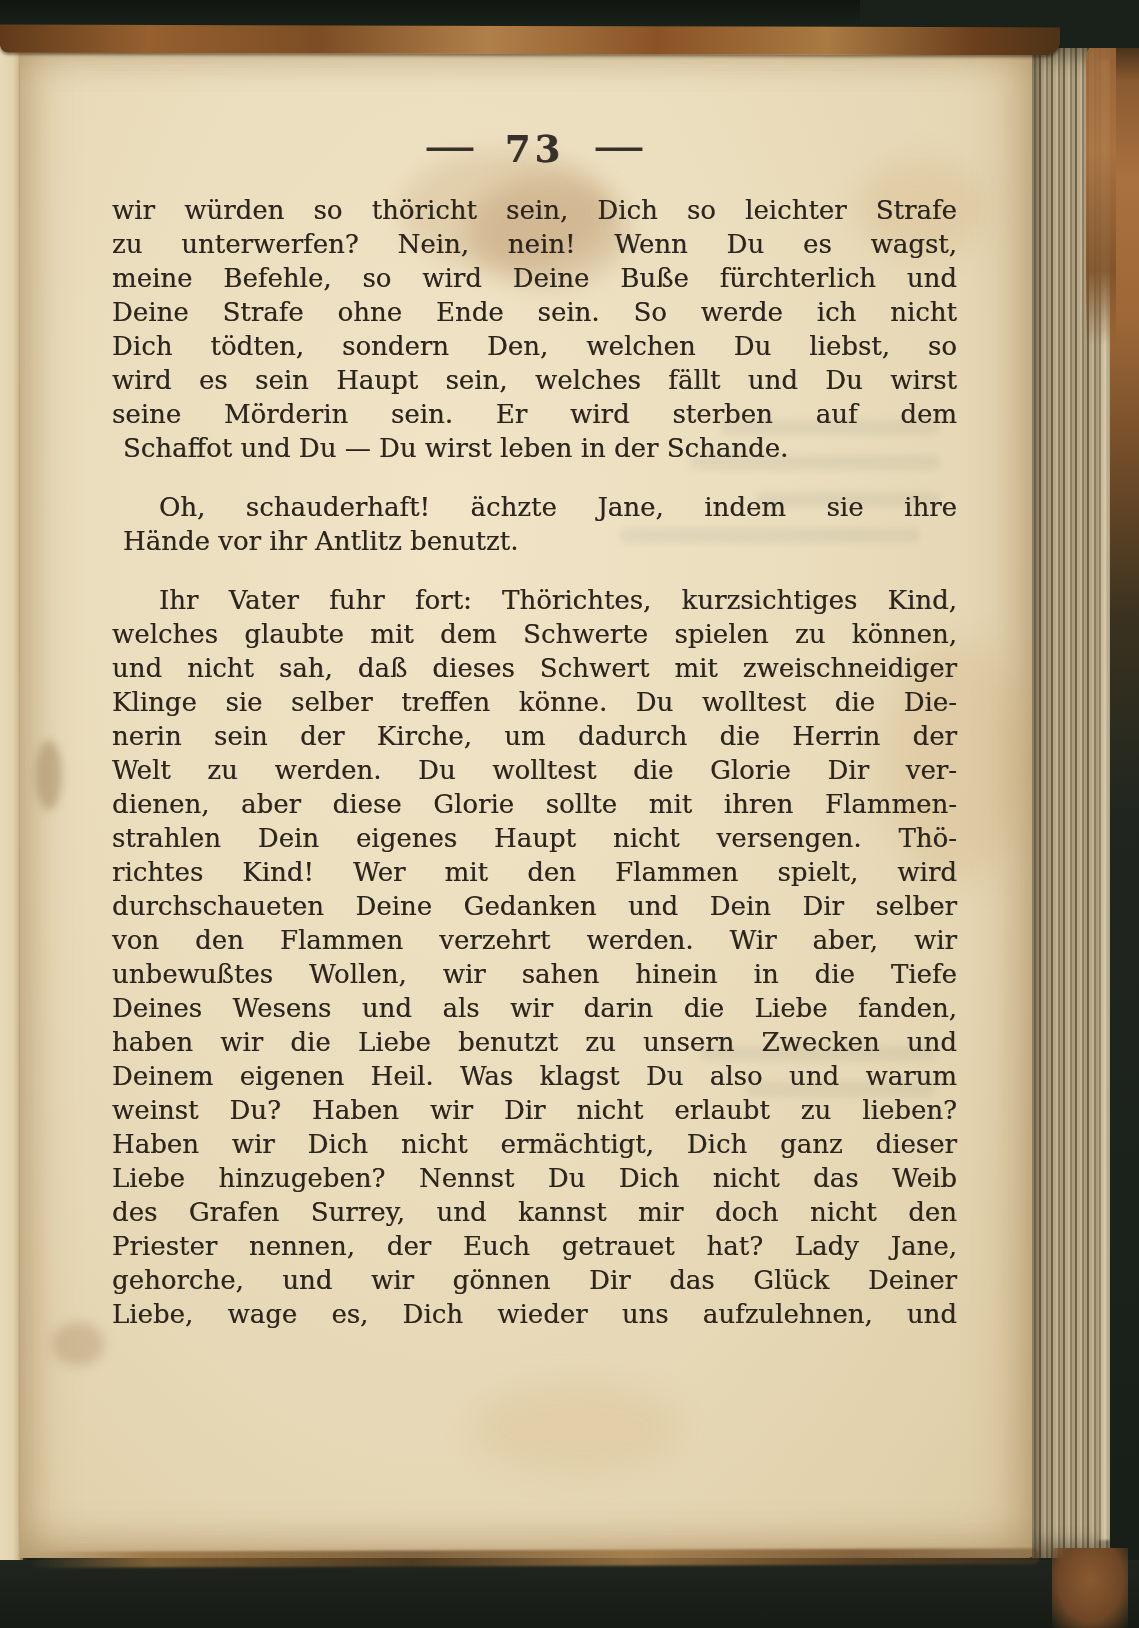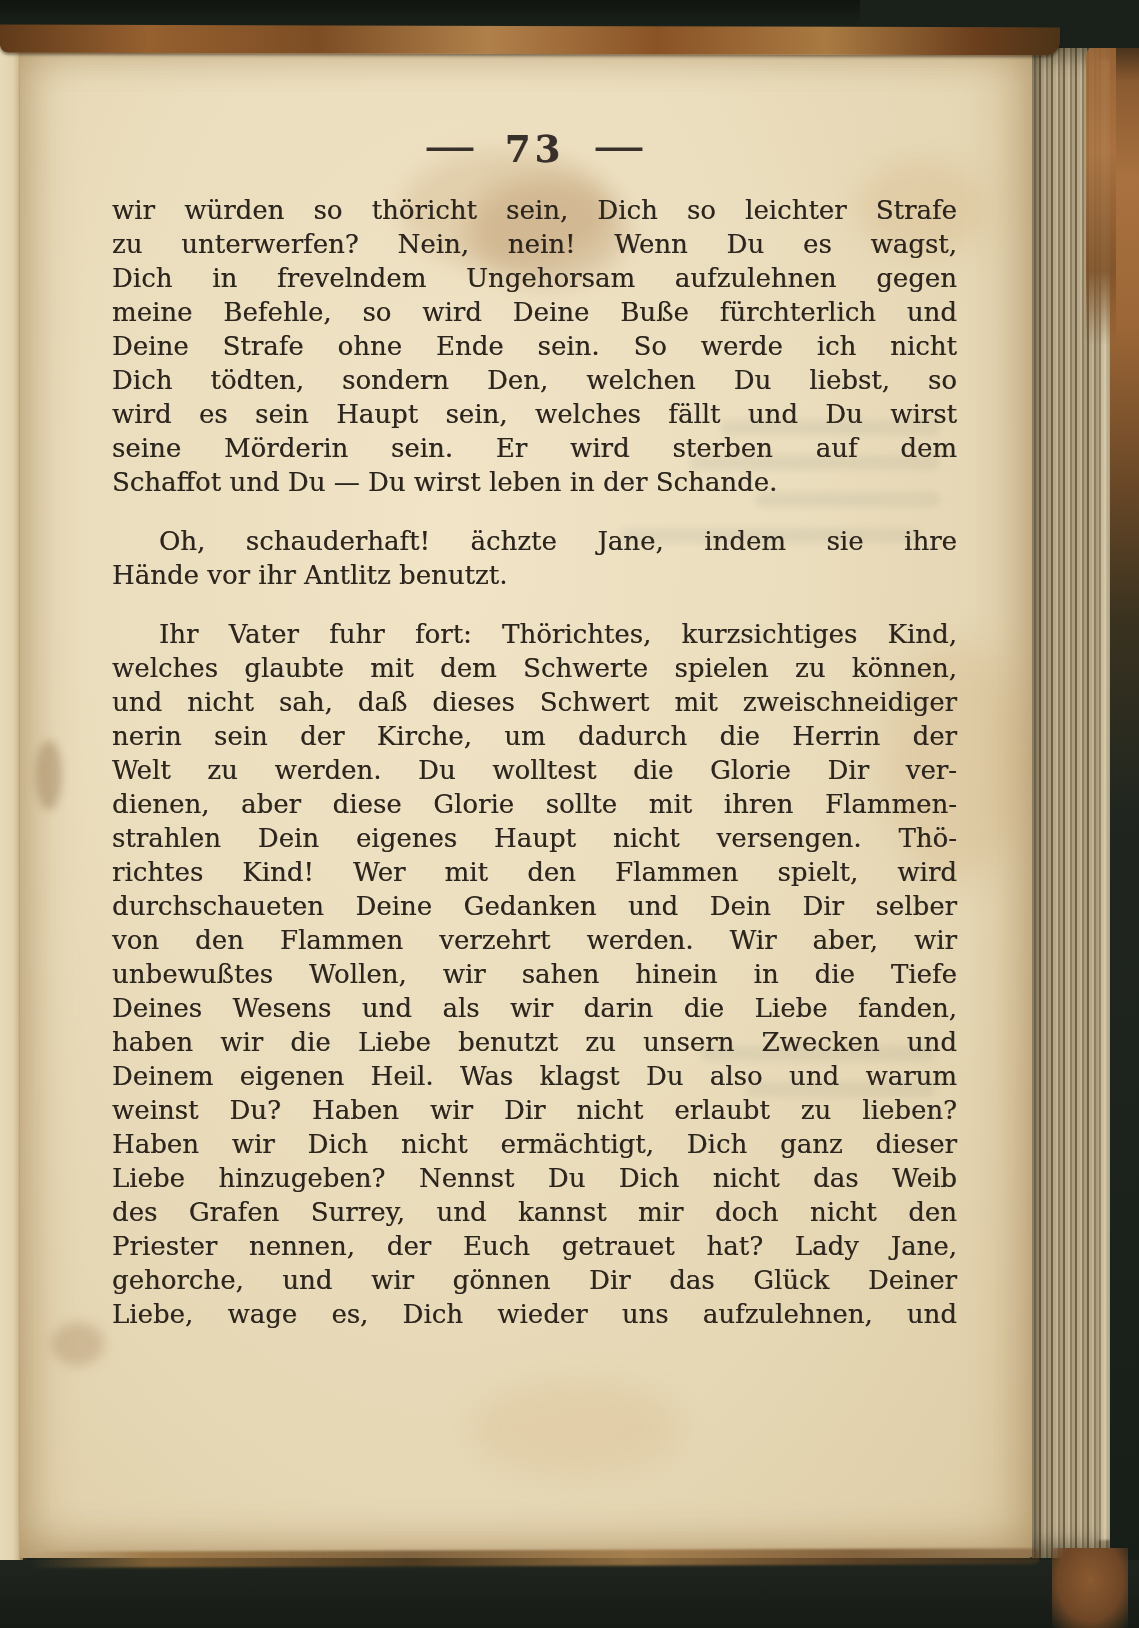--- a/index.html
+++ b/index.html
@@ -136,21 +136,21 @@
     text-shadow:.4px .4px 0 rgba(45,38,30,.6);
   }
   .text{
     position:absolute;left:112px;top:193px;width:845px;
     font-size:26px;line-height:34px;color:#2c251d;
     text-shadow:.35px .35px 0 rgba(44,37,29,.55);
   }
   .para{margin:0;}
   .para + .para{margin-top:25px;}
   .line{text-align:justify;text-align-last:justify;}
-  .line.end{text-align:left;text-align-last:left;}
+  .line.end{text-align:left;text-align-last:left;margin-left:11px;}
   .line.indent{text-indent:47px;}
 </style>
 </head>
 <body>
 
 <div class="scene">
 
   <div class="left-strip"></div>
   <div class="left-crease"></div>
   <div class="page"></div>
@@ -183,36 +183,36 @@
   <div class="header">
     <span class="dash">—</span>
     <span class="pagenum">73</span>
     <span class="dash">—</span>
   </div>
 
   <div class="text" id="text-block">
       <div class="para">
         <div class="line">wir würden so thöricht sein, Dich so leichter Strafe</div>
         <div class="line">zu unterwerfen? Nein, nein! Wenn Du es wagst,</div>
-        <div class="line">Dich in frevelndem Ungehorsam aufzulehnen gegen</div>
         <div class="line">meine Befehle, so wird Deine Buße fürchterlich und</div>
         <div class="line">Deine Strafe ohne Ende sein. So werde ich nicht</div>
         <div class="line">Dich tödten, sondern Den, welchen Du liebst, so</div>
         <div class="line">wird es sein Haupt sein, welches fällt und Du wirst</div>
         <div class="line">seine Mörderin sein. Er wird sterben auf dem</div>
         <div class="line end">Schaffot und Du — Du wirst leben in der Schande.</div>
       </div>
       <div class="para">
         <div class="line indent">Oh, schauderhaft! ächzte Jane, indem sie ihre</div>
         <div class="line end">Hände vor ihr Antlitz benutzt.</div>
       </div>
       <div class="para">
         <div class="line indent">Ihr Vater fuhr fort: Thörichtes, kurzsichtiges Kind,</div>
         <div class="line">welches glaubte mit dem Schwerte spielen zu können,</div>
         <div class="line">und nicht sah, daß dieses Schwert mit zweischneidiger</div>
+        <div class="line">Klinge sie selber treffen könne. Du wolltest die Die-</div>
         <div class="line">nerin sein der Kirche, um dadurch die Herrin der</div>
         <div class="line">Welt zu werden. Du wolltest die Glorie Dir ver-</div>
         <div class="line">dienen, aber diese Glorie sollte mit ihren Flammen-</div>
         <div class="line">strahlen Dein eigenes Haupt nicht versengen. Thö-</div>
         <div class="line">richtes Kind! Wer mit den Flammen spielt, wird</div>
         <div class="line">durchschaueten Deine Gedanken und Dein Dir selber</div>
         <div class="line">von den Flammen verzehrt werden. Wir aber, wir</div>
         <div class="line">unbewußtes Wollen, wir sahen hinein in die Tiefe</div>
         <div class="line">Deines Wesens und als wir darin die Liebe fanden,</div>
         <div class="line">haben wir die Liebe benutzt zu unsern Zwecken und</div>

